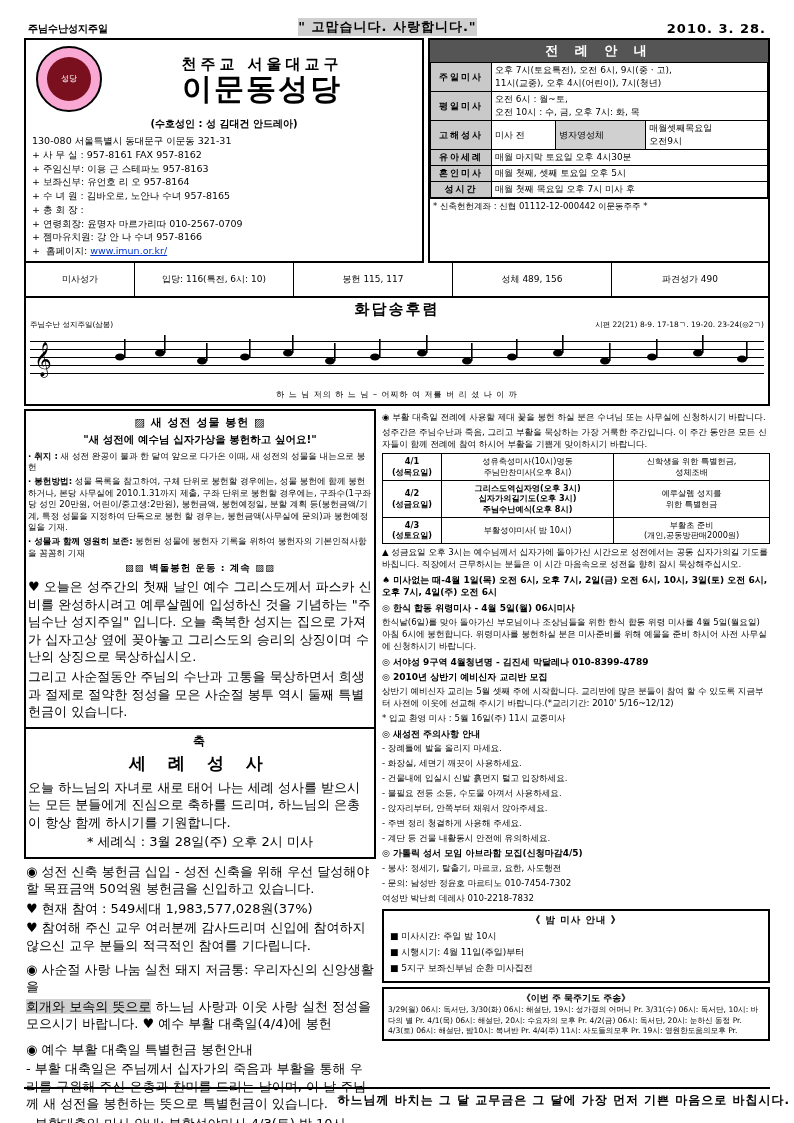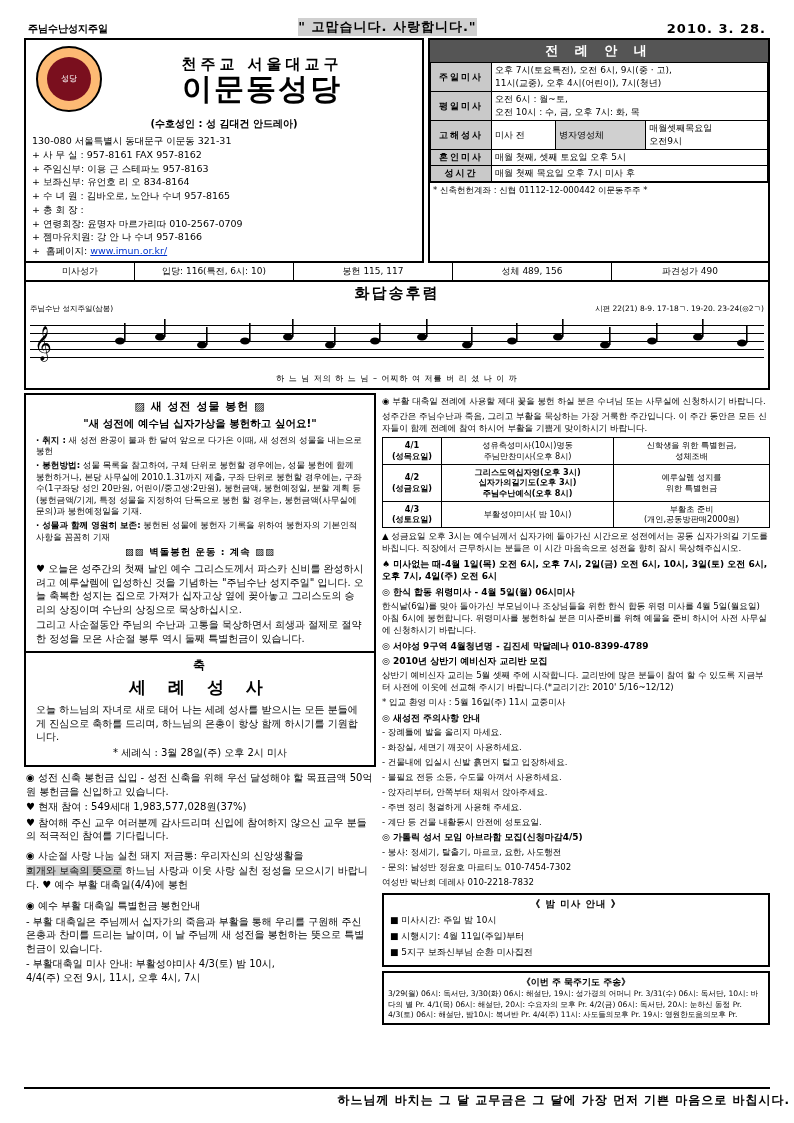--- a/index.html
+++ b/index.html
@@ -18,61 +18,61 @@
   .topbar .mid{font-size:13px;font-weight:bold;letter-spacing:1px;}
   .topbar .right{font-size:13px;font-weight:bold;letter-spacing:1px;}
 
   .mainwrap{padding:0 24px;box-sizing:border-box;}
 
   .row{display:flex;}
 
   
   .parishbox{border:2px solid #000;width:400px;box-sizing:border-box;padding:4px 6px 3px 6px;}
   .parishtop{display:flex;align-items:center;}
-  .crest{width:62px;height:62px;border:2px solid #000;border-radius:50%;display:flex;align-items:center;justify-content:center;margin:2px 6px 2px 4px;flex:0 0 auto;background:#fdba74;}
+  .crest{width:62px;height:62px;border:2px solid #000;border-radius:50%;display:flex;align-items:center;justify-content:center;margin:2px 6px 2px 4px;flex:0 0 auto;background:#f9a8d4;}
   .crest .inner{width:44px;height:44px;border-radius:50%;background:#7a0f1e;color:#fff;font-size:8px;display:flex;align-items:center;justify-content:center;text-align:center;line-height:1.1;}
   .parishnames{flex:1;text-align:center;}
   .diocese{font-size:15px;font-weight:bold;letter-spacing:4px;}
   .church{font-size:30px;font-weight:bold;letter-spacing:2px;line-height:1;}
   .patron{text-align:center;font-size:10px;margin-top:3px;font-weight:bold;}
   .addr{font-size:9.5px;margin-top:3px;line-height:1.45;}
   .addr div{white-space:nowrap;}
   .addr a{color:#0033cc;text-decoration:underline;}
 
   
   .infobox{flex:1;margin-left:4px;border:2px solid #000;box-sizing:border-box;}
   .infotitle{background:#555;color:#fff;text-align:center;font-size:13px;font-weight:bold;letter-spacing:6px;padding:2px 0;}
   table.info{border-collapse:collapse;width:100%;font-size:9px;}
   table.info td{border:1px solid #000;padding:1px 3px;vertical-align:middle;}
   table.info td.lbl{background:#c9c9c9;text-align:center;font-weight:bold;width:54px;letter-spacing:2px;white-space:nowrap;}
   .note{font-size:8.5px;padding:2px 3px;border-top:1px solid #000;}
 
   
   .stats{display:flex;border:2px solid #000;border-top:0;font-size:9px;}
-  .stats div{border-right:1px solid #000;padding:2px 4px;text-align:center;}
+  .stats div{border-right:1px solid #000;padding:10px 4px;text-align:center;}
   .stats div:last-child{border-right:0;}
   .s1{width:100px}.s2{width:150px}.s3{width:150px}.s4{width:150px}.s5{flex:1}
 
   
   .musicbox{border:2px solid #000;border-top:0;padding:2px 4px 4px 4px;}
   .musichead{text-align:center;font-size:15px;font-weight:bold;letter-spacing:2px;}
   .musicsub{display:flex;justify-content:space-between;font-size:7.5px;margin-top:1px;}
   .staff{position:relative;height:54px;margin-top:3px;}
   .staff .line{position:absolute;left:0;right:0;height:1px;background:#000;}
   .lyrics{display:flex;justify-content:space-around;font-size:8px;margin-top:2px;letter-spacing:1px;}
 
   
   .cols{display:flex;margin-top:3px;}
   .colL{width:352px;}
   .colR{flex:1;margin-left:6px;}
 
-  .boxed{border:2px solid #000;padding:4px 10px;box-sizing:border-box;}
+  .boxed{border:2px solid #000;padding:4px 2px;box-sizing:border-box;}
   .boxtitle{text-align:center;font-weight:bold;font-size:11px;letter-spacing:1px;}
   .quote{text-align:center;font-weight:bold;font-size:10.5px;margin:3px 0 4px;}
-  .p{font-size:10px;line-height:1.35;margin:2px 0;}
+  .p{font-size:13px;line-height:1.35;margin:2px 0;}
   .bullet{font-size:8.6px;line-height:1.35;margin:2px 0;}
   .centerline{text-align:center;font-size:9.5px;font-weight:bold;letter-spacing:1px;margin:3px 0;}
 
   .bigcenter{text-align:center;font-weight:bold;}
   .chuk{font-size:12px;letter-spacing:2px;}
   .sacrament{font-size:17px;letter-spacing:8px;margin-top:2px;}
   .hl{background:#d0d0d0;}
   .blue{color:#0033cc;}
 
   
@@ -117,21 +117,21 @@
           <div class="parishnames">
             <div class="diocese">천주교 서울대교구</div>
             <div class="church">이문동성당</div>
           </div>
         </div>
         <div class="patron">(수호성인 : 성 김대건 안드레아)</div>
         <div class="addr">
           <div>130-080 서울특별시 동대문구 이문동 321-31</div>
           <div>+  사 무 실 :  957-8161   FAX 957-8162</div>
           <div>+  주임신부:  이용 근 스테파노 957-8163</div>
-          <div>+  보좌신부:  유언호 리     오  834-8164</div>
+          <div>+  보좌신부:  유언호 리     오  957-8164</div>
           <div>+  수 녀 원 :  김바오로, 노안나 수녀  957-8165</div>
           <div>+  총 회 장 :</div>
           <div>+  연령회장:  윤명자 마르가리따 010-2567-0709</div>
           <div>+  젬마유치원:  강 안 나 수녀  957-8166</div>
           <div>+&nbsp; 홈페이지: <a href="#" class="blue">www.imun.or.kr/</a></div>
         </div>
       </div>
 
       <div class="infobox">
         <div class="infotitle">전 례 안 내</div>
@@ -146,20 +146,24 @@
             <td class="lbl">평일미사</td>
             <td colspan="3" style="white-space:pre-line">오전 6시 :  월~토,
 오전 10시 :  수, 금,    오후 7시:  화, 목</td>
           </tr>
           <tr>
             <td class="lbl">고해성사</td>
             <td>미사 전</td>
             <td class="hl">병자영성체</td>
             <td style="white-space:pre-line">매월셋째목요일
 오전9시</td>
+          </tr>
+          <tr>
+            <td class="lbl">유아세례</td>
+            <td colspan="3">매월 마지막 토요일 오후 4시30분</td>
           </tr>
           <tr>
             <td class="lbl">혼인미사</td>
             <td colspan="3">매월 첫째, 셋째 토요일 오후 5시</td>
           </tr>
           <tr>
             <td class="lbl">성시간</td>
             <td colspan="3">매월 첫째 목요일 오후 7시 미사 후</td>
           </tr>
         </tbody>
@@ -332,21 +336,21 @@
         <div class="rsec">상반기 예비신자 교리는 5월 셋째 주에 시작합니다.  교리반에 많은 분들이 참여 할 수 있도록 지금부터 사전에 이웃에 선교해 주시기 바랍니다.(*교리기간: 2010' 5/16~12/12)</div>
         <div class="rsec">*  입교 환영 미사 :  5월 16일(주) 11시 교중미사</div>
 
         <div class="rsec rhead">◎ 새성전 주의사항 안내</div>
         <div class="rsec">- 장례틀에 발을 올리지 마세요.</div>
         <div class="rsec">- 화장실, 세면기 깨끗이 사용하세요.</div>
         <div class="rsec">- 건물내에 입실시 신발 흙먼지 털고 입장하세요.</div>
         <div class="rsec">- 불필요 전등 소등, 수도물 아껴서 사용하세요.</div>
         <div class="rsec">- 앉자리부터, 안쪽부터 채워서 앉아주세요.</div>
         <div class="rsec">- 주변 정리 청결하게 사용해 주세요.</div>
-        <div class="rsec">- 계단 등 건물 내활동시 안전에 성토요일.</div>
+        <div class="rsec">- 계단 등 건물 내활동시 안전에 유의하세요.</div>
 
         <div class="rsec rhead">◎ 가톨릭 성서 모임 아브라함 모집(신청마감4/5)</div>
         <div class="rsec">- 봉사: 정세기,  탈출기,  마르코,  요한,  사도행전</div>
         <div class="rsec">- 문의:  남성반 정윤호 마르티노 010-7454-7302</div>
         <div class="rsec">             여성반 박난희 데레사 010-2218-7832</div>
 
         <div class="nightbox">
           <div class="nighttitle">《 밤  미사  안내 》</div>
           <div class="nightline">■ 미사시간:  주일  밤 10시</div>
           <div class="nightline">■ 시행시기:  4월  11일(주일)부터</div>

